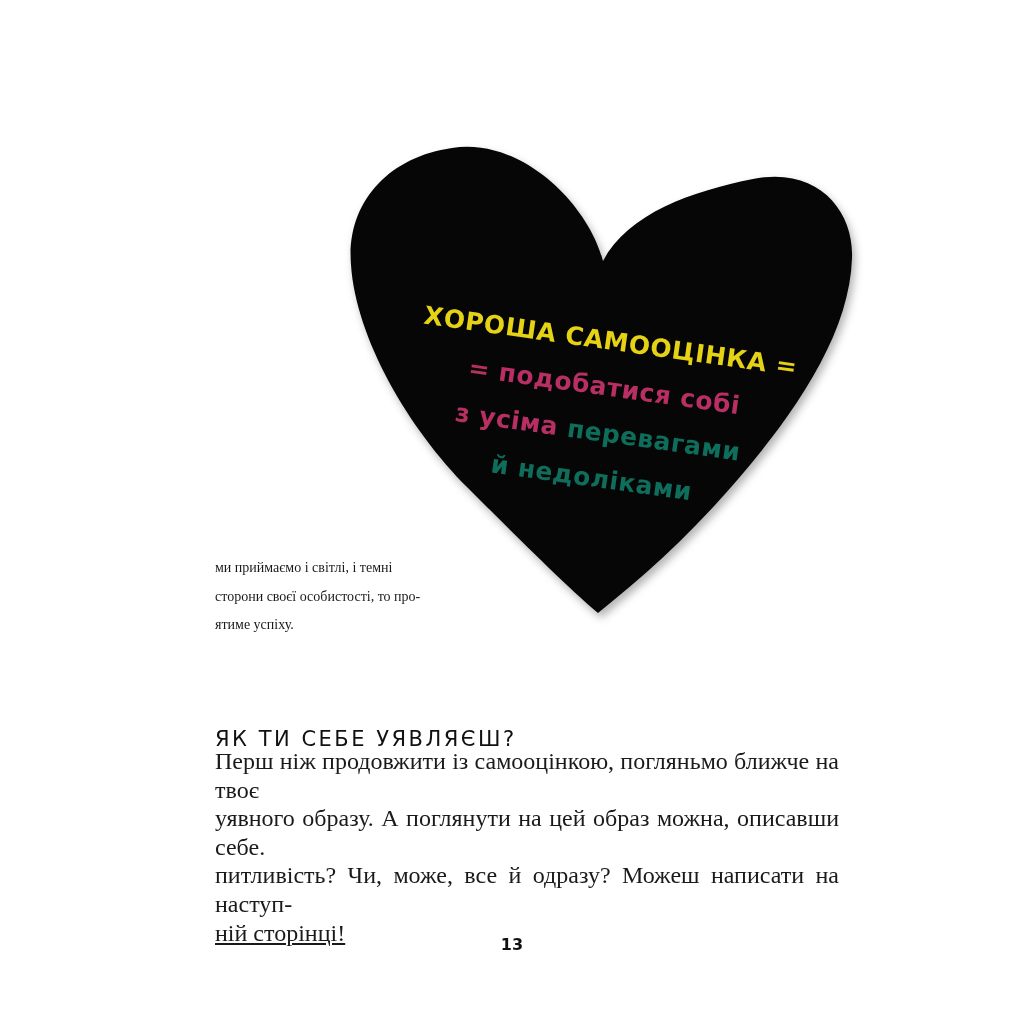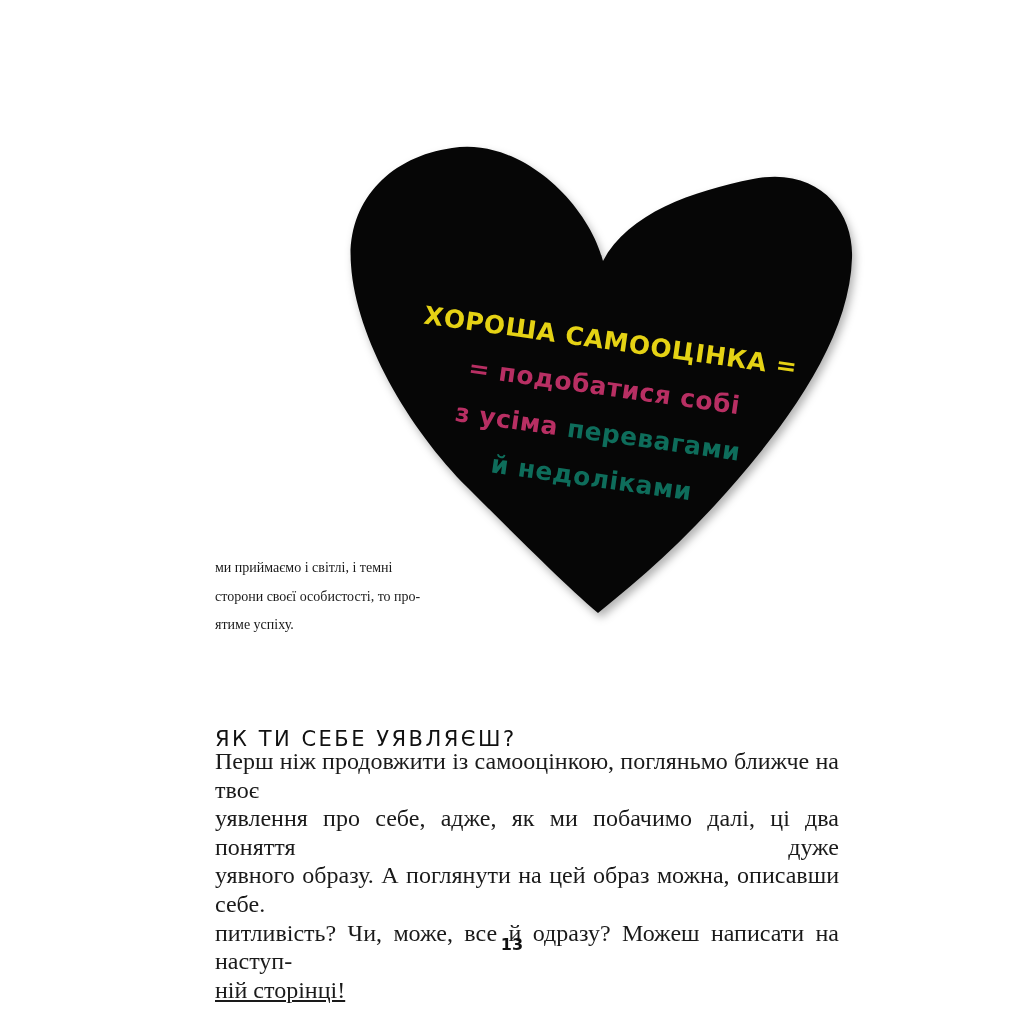--- a/index.html
+++ b/index.html
@@ -107,21 +107,20 @@
   <div class="intro">
     <div>ми приймаємо і світлі, і темні</div>
     <div>сторони своєї особистості, то про-</div>
     <div>ятиме успіху.</div>
   </div>
 
   <div class="heading">ЯК ТИ СЕБЕ УЯВЛЯЄШ?</div>
 
   <div class="para">
     <div class="pline">Перш ніж продовжити із самооцінкою, погляньмо ближче на твоє</div>
-    <div class="pline">уявлення про себе, адже, як ми побачимо далі, ці два поняття дуже</div>
     <div class="pline">уявного образу. А поглянути на цей образ можна, описавши себе.</div>
     <div class="pline">питливість? Чи, може, все й одразу? Можеш написати на наступ-</div>
     <div class="pline last">ній сторінці!</div>
   </div>
 
   <div class="pagenum">13</div>
 
 </div>
 
 </body></html>

